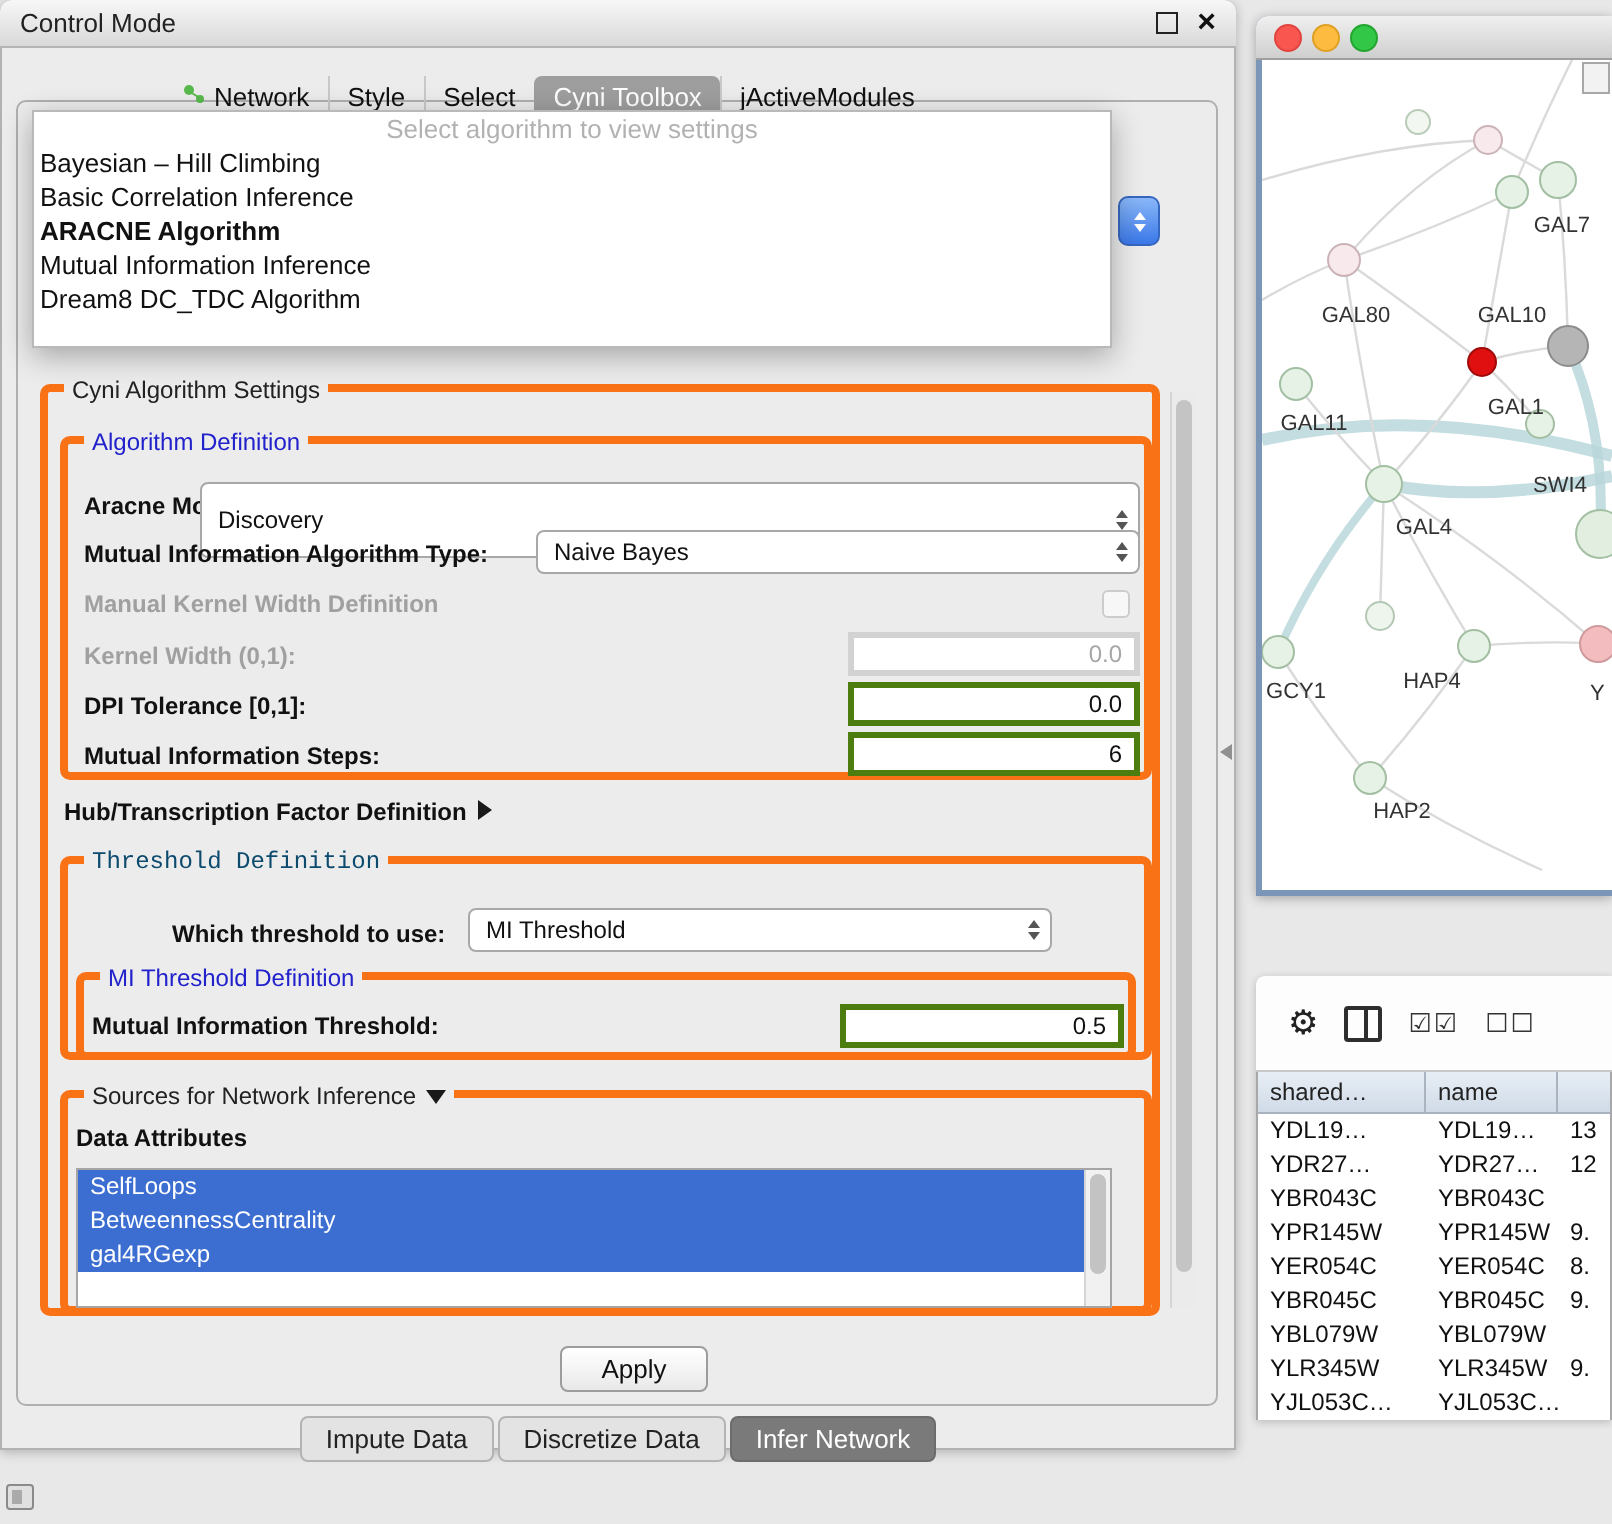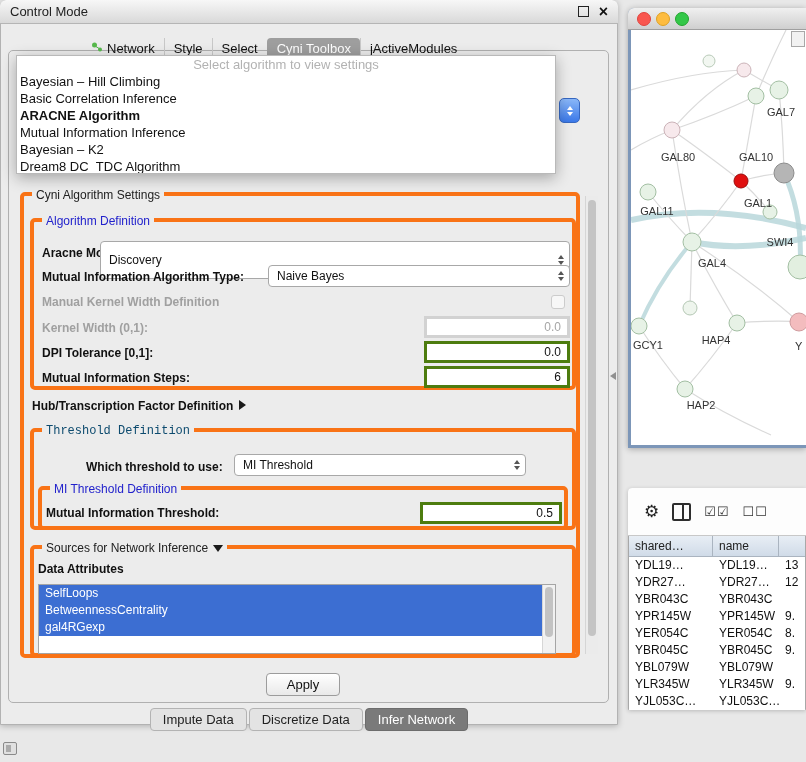--- a/index.html
+++ b/index.html
@@ -60,21 +60,21 @@
   .fld.dis{color:#a6a6a6;border-color:#d2d2d2;}
   .chk{width:14px;height:14px;background:#f7f7f7;border:1px solid #cccccc;border-radius:3px;}
 
   
   #attr-list{background:#fff;border:1px solid #a5a5a5;overflow:hidden;}
   .li{height:17px;line-height:17px;font-size:12px;padding-left:6px;color:#111;width:500px;}
   .li.sel{background:#3c6ed2;color:#fff;}
   .vsb{background:#f1f1f1;border-left:1px solid #d6d6d6;}
   .vsb .th{position:absolute;left:2px;right:2px;background:#c3c3c3;border-radius:5px;}
 
-  #apply-btn{left:266px;top:673px;width:74px;height:23px;background:linear-gradient(#ffffff,#e9e9e9);
+  #apply-btn{left:280px;top:673px;width:74px;height:23px;background:linear-gradient(#ffffff,#e9e9e9);
     border:1px solid #9c9c9c;border-radius:4px;font-size:13px;display:flex;align-items:center;
     justify-content:center;color:#111;}
 
   
   #algo-popup{left:16px;top:55px;width:540px;height:119px;background:#fff;border:1px solid #b9b9b9;
     box-shadow:0 4px 14px rgba(0,0,0,.3);z-index:60;overflow:hidden;}
   .pp-placeholder{height:17px;line-height:17px;font-size:13px;color:#b2b2b2;text-align:center;}
   .pp-item{height:17px;line-height:17px;font-size:13px;color:#111;padding-left:3px;white-space:nowrap;}
   .pp-item.sel{font-weight:bold;}
   #combo-remnant{left:559px;top:98px;width:21px;height:25px;border-radius:5px;
@@ -257,21 +257,20 @@
   </div>
 <div class="abs" id="mini-icon"></div>
 <div class="abs" id="splitter-arrow"></div>
 
 <div class="abs" id="algo-popup">
     <div class="pp-placeholder">Select algorithm to view settings</div>
     <div class="pp-item">Bayesian – Hill Climbing</div>
     <div class="pp-item">Basic Correlation Inference</div>
     <div class="pp-item sel">ARACNE Algorithm</div>
     <div class="pp-item">Mutual Information Inference</div>
-    <div class="pp-item">Bayesian – K2</div>
     <div class="pp-item">Dream8 DC_TDC Algorithm</div>
   </div>
 <div class="abs" id="combo-remnant">
   <span class="wup"></span>
   <span class="wdn"></span>
 </div>
 
 <div class="abs" id="net-window"></div>
 <div class="abs" id="net-titlebar">
   <span class="light red"></span>

